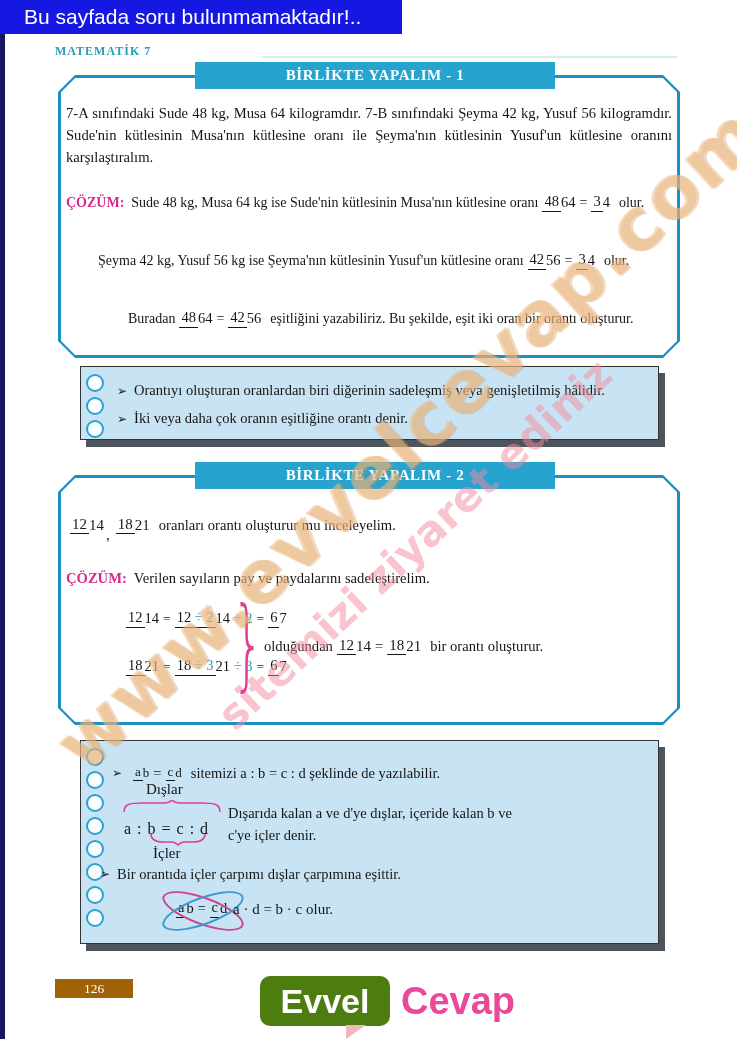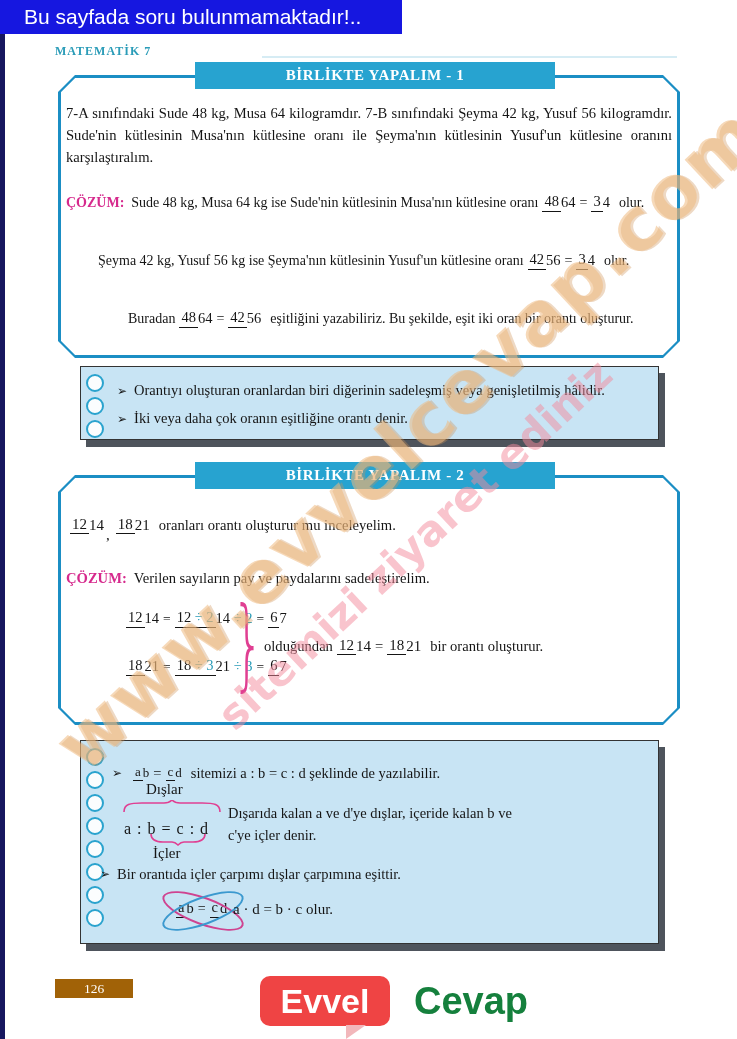--- a/index.html
+++ b/index.html
@@ -52,25 +52,25 @@
   .ellipse.blue{border:2px solid #3b99cf;}
   
   .wm{position:absolute;z-index:50;pointer-events:none;text-align:center;font-family:"DejaVu Sans", sans-serif;font-weight:bold;}
   .wm1{left:-45px;top:430px;width:830px;font-size:74px;letter-spacing:2px;
        color:rgba(238,186,128,.55);text-shadow:2px 2px 0 rgba(205,145,85,.35);transform:rotate(-43deg);}
   .wm2{left:95px;top:520px;width:640px;font-size:42px;color:rgba(243,138,156,.5);transform:rotate(-43deg);}
   
   .pagenum{position:absolute;left:55px;top:979px;width:78px;height:19px;background:#a16207;color:#fff;
            display:flex;align-items:center;justify-content:center;font-size:13.5px;}
   .logo{position:absolute;left:260px;top:976px;display:flex;align-items:center;font-family:"Liberation Sans", sans-serif;font-weight:bold;}
-  .bubble{position:relative;width:130px;height:50px;background:#ef4444;border-radius:10px;
+  .bubble{position:relative;width:130px;height:50px;background:#4d7c0f;border-radius:10px;
           display:flex;align-items:center;justify-content:center;color:#fff;font-size:34px;}
   .bubble:after{content:"";position:absolute;left:86px;bottom:-13px;width:0;height:0;
           border-top:14px solid #f2b7bb;border-right:20px solid transparent;}
-  .logo .gray{color:#15803d;font-size:38px;margin-left:24px;}
+  .logo .gray{color:#ec4899;font-size:38px;margin-left:11px;}
 </style>
 </head>
 <body>
 
 <div class="page">
 
   <div class="left-stripe"></div>
 
   <div class="top-bar">
     <span>Bu sayfada soru bulunmamaktadır!..</span>

